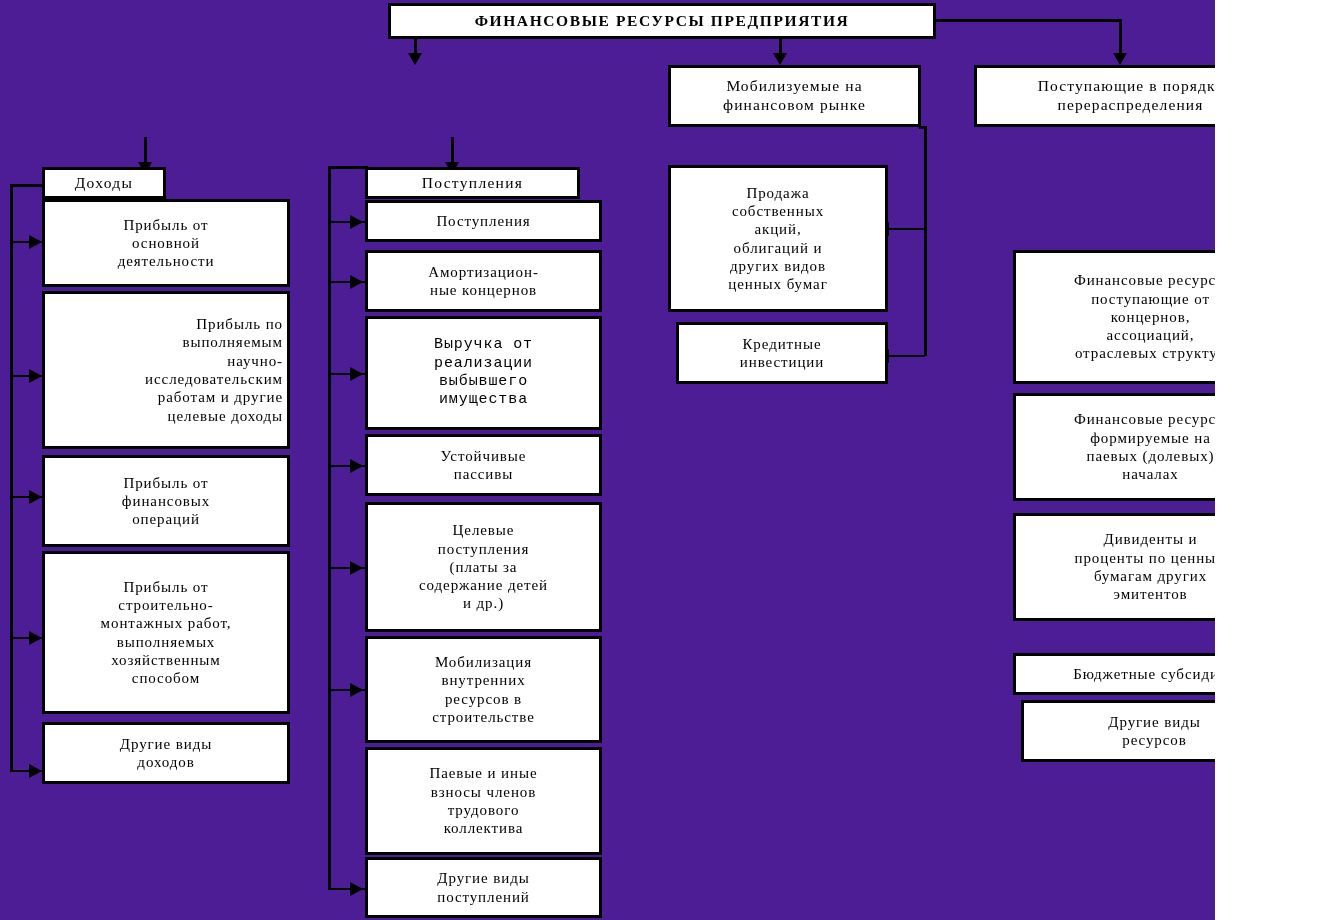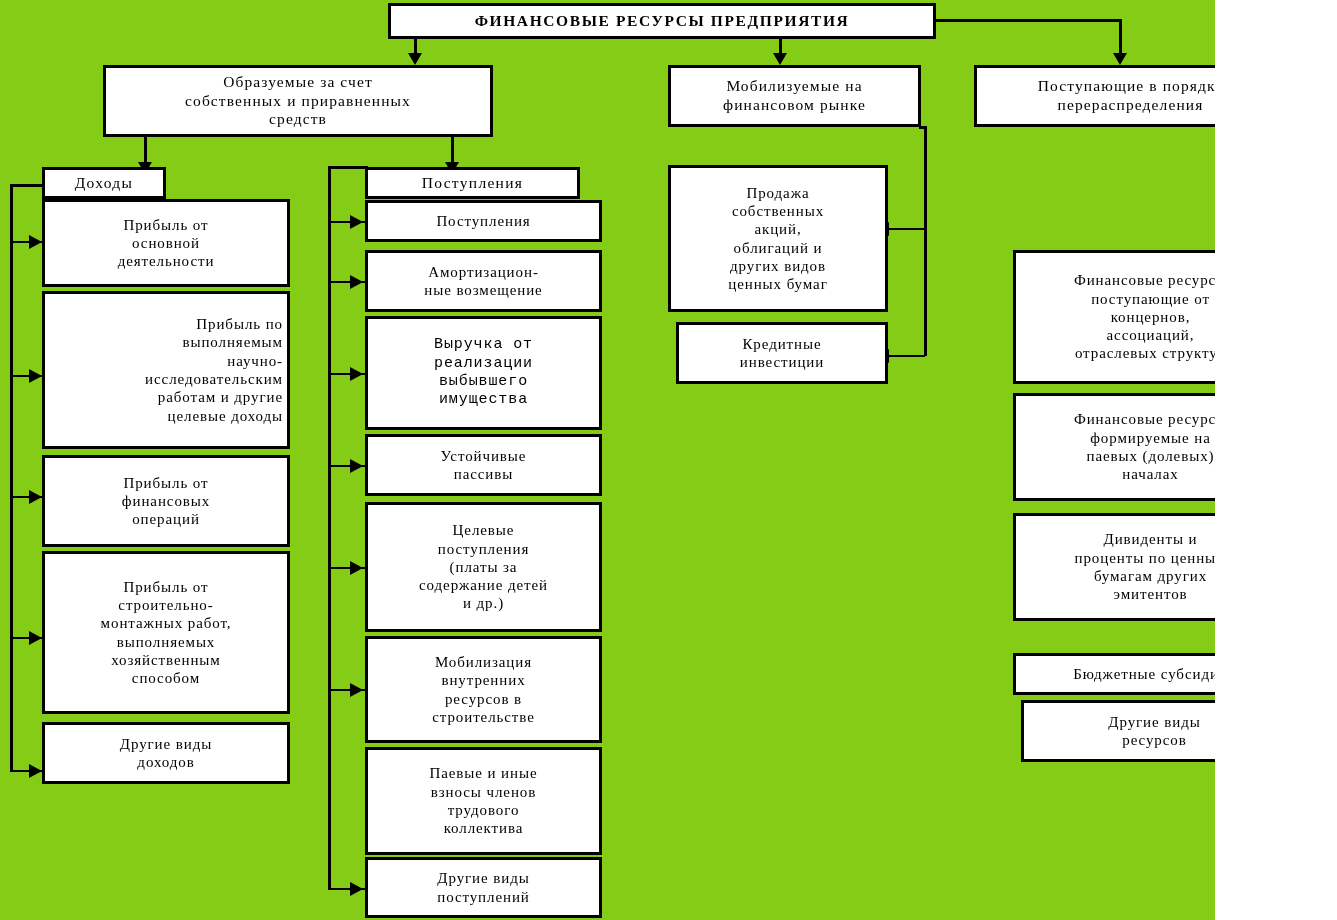--- a/index.html
+++ b/index.html
@@ -5,21 +5,21 @@
   html,body{margin:0;padding:0;background:#ffffff;}
   body{
     font-family:"Liberation Serif", serif;
     color:#000000;
   }
   #canvas{
     position:relative;
     width:1215px;
     height:920px;
     overflow:hidden;
-    background:#84cc16;
+    background:#4c1d95;
   }
   
   .node{
     position:absolute;
     box-sizing:border-box;
     border:2px solid #000;
     background:#ffffff;
     display:flex;
     align-items:center;
     justify-content:center;
@@ -78,25 +78,20 @@
   <div class="ln v3" style="left:414px;top:39px;height:16px;"></div>
   <div class="arrow arr-down" style="left:408px;top:53px;"></div>
 
   <div class="ln v3" style="left:779px;top:39px;height:16px;"></div>
   <div class="arrow arr-down" style="left:773px;top:53px;"></div>
 
   <div class="ln h3" style="left:936px;top:19px;width:186px;"></div>
   <div class="ln v3" style="left:1119px;top:19px;height:36px;"></div>
   <div class="arrow arr-down" style="left:1113px;top:53px;"></div>
 
-  <div class="node cat-node thick" style="left:103px;top:65px;width:390px;height:72px;">
-    <span class="txt">Образуемые за счет
-собственных и приравненных
-средств</span>
-  </div>
 
   <div class="node cat-node thick" style="left:668px;top:65px;width:253px;height:62px;">
     <span class="txt">Мобилизуемые на
 финансовом рынке</span>
   </div>
 
   <div class="node cat-node thick" style="left:974px;top:65px;width:313px;height:62px;">
     <span class="txt">Поступающие в порядке
 перераспределения</span>
   </div>
@@ -176,21 +171,21 @@
   <div class="ln v3" style="left:328px;top:166px;height:724px;"></div>
 
   <div class="node thick" style="left:365px;top:200px;width:237px;height:42px;">
     <span class="txt">Поступления</span>
   </div>
   <div class="ln h" style="left:328px;top:221px;width:40px;"></div>
   <div class="arrow arr-right" style="left:350px;top:215px;"></div>
 
   <div class="node thick" style="left:365px;top:250px;width:237px;height:62px;">
     <span class="txt">Амортизацион-
-ные возмещение</span>
+ные концернов</span>
   </div>
   <div class="ln h" style="left:328px;top:281px;width:40px;"></div>
   <div class="arrow arr-right" style="left:350px;top:275px;"></div>
 
   <div class="node thick" style="left:365px;top:316px;width:237px;height:114px;font-family:Liberation Mono, monospace;">
     <span class="txt">Выручка от
 реализации
 выбывшего
 имущества</span>
   </div>

